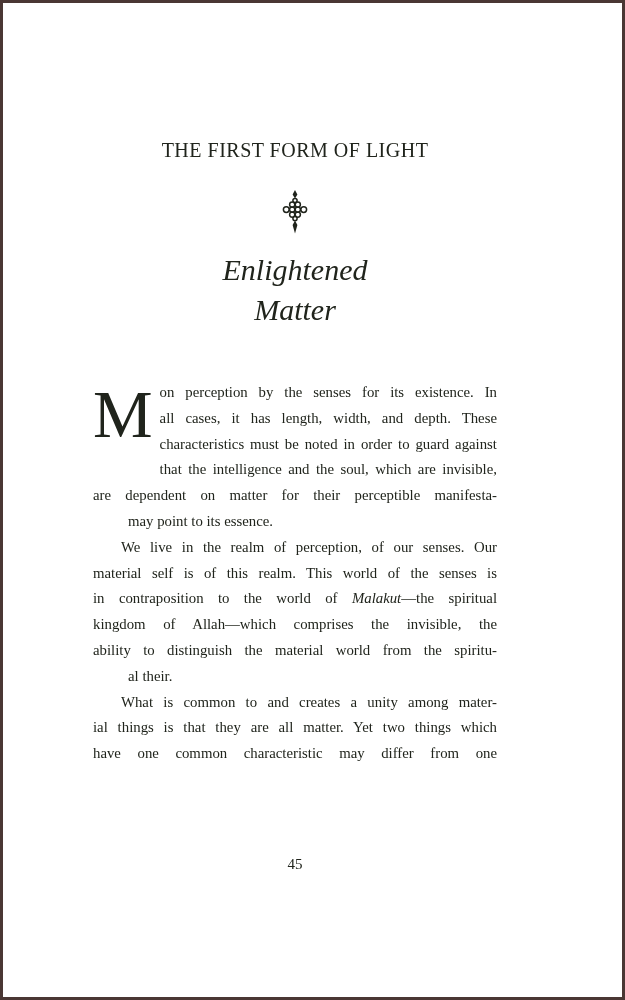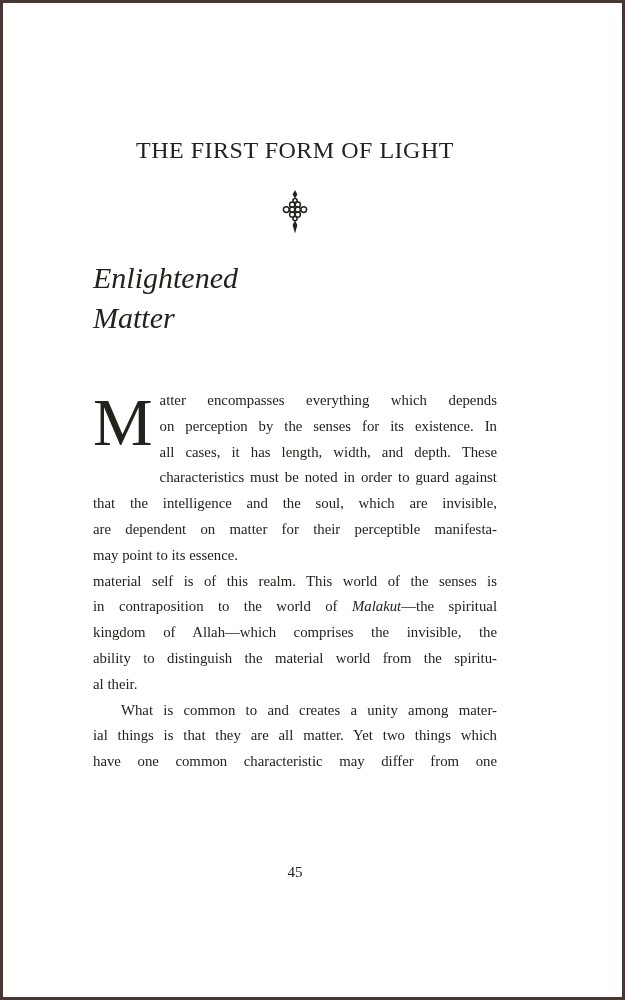--- a/index.html
+++ b/index.html
@@ -16,52 +16,53 @@
   }
   .content {
     position: absolute;
     left: 90px;
     top: 0;
     width: 404px;
   }
   .chapter-title {
     margin-top: 133px;
     text-align: center;
-    font-size: 24px;
+    font-size: 20px;
     line-height: 28px;
     letter-spacing: 0.5px;
     white-space: nowrap;
   }
   .ornament-wrap {
     margin-top: 26px;
     text-align: center;
     height: 44px;
     line-height: 0;
   }
   .section-heading {
-    margin-top: 24px;
-    text-align: left;
+    margin-top: 16px;
+    text-align: center;
     font-style: italic;
     font-size: 30px;
     line-height: 40px;
   }
   .body-text {
     margin-top: 50px;
     font-size: 14.8px;
     line-height: 25.8px;
   }
   .paragraph { margin: 0; }
   .line {
     text-align: justify;
     text-align-last: justify;
     overflow: hidden;
   }
   .line.lastline {
     text-align: center;
     text-align-last: left;
+    margin-left: 35px;
   }
   .line.indent { padding-left: 28px; }
   .line em { font-style: italic; margin-top: 29px; }
   .dropcap {
     float: left;
     font-size: 67px;
     line-height: 64px;
     height: 76px;
     margin: 2px 7px 0 0;
     font-weight: 400;
@@ -104,29 +105,29 @@
     </div>
 
     <div class="section-heading">
       <div>Enlightened</div>
       <div>Matter</div>
     </div>
 
     <div class="body-text">
         <div class="paragraph">
           <span class="dropcap">M</span>
-          <div class="line"><span>atter encompasses everything which depends</span></div>
           <div class="line"><span>on perception by the senses for its existence. In</span></div>
           <div class="line"><span>all cases, it has length, width, and depth. These</span></div>
           <div class="line"><span>characteristics must be noted in order to guard against</span></div>
           <div class="line"><span>that the intelligence and the soul, which are invisible,</span></div>
           <div class="line"><span>are dependent on matter for their perceptible manifesta-</span></div>
           <div class="line lastline"><span>may point to its essence.</span></div>
         </div>
         <div class="paragraph">
+          <div class="line indent"><span>We live in the realm of perception, of our senses. Our</span></div>
           <div class="line"><span>material self is of this realm. This world of the senses is</span></div>
           <div class="line"><span>in contraposition to the world of </span><em>Malakut</em><span>—the spiritual</span></div>
           <div class="line"><span>kingdom of Allah—which comprises the invisible, the</span></div>
           <div class="line"><span>ability to distinguish the material world from the spiritu-</span></div>
           <div class="line lastline"><span>al their.</span></div>
         </div>
         <div class="paragraph">
           <div class="line indent"><span>What is common to and creates a unity among mater-</span></div>
           <div class="line"><span>ial things is that they are all matter. Yet two things which</span></div>
           <div class="line"><span>have one common characteristic may differ from one</span></div>

